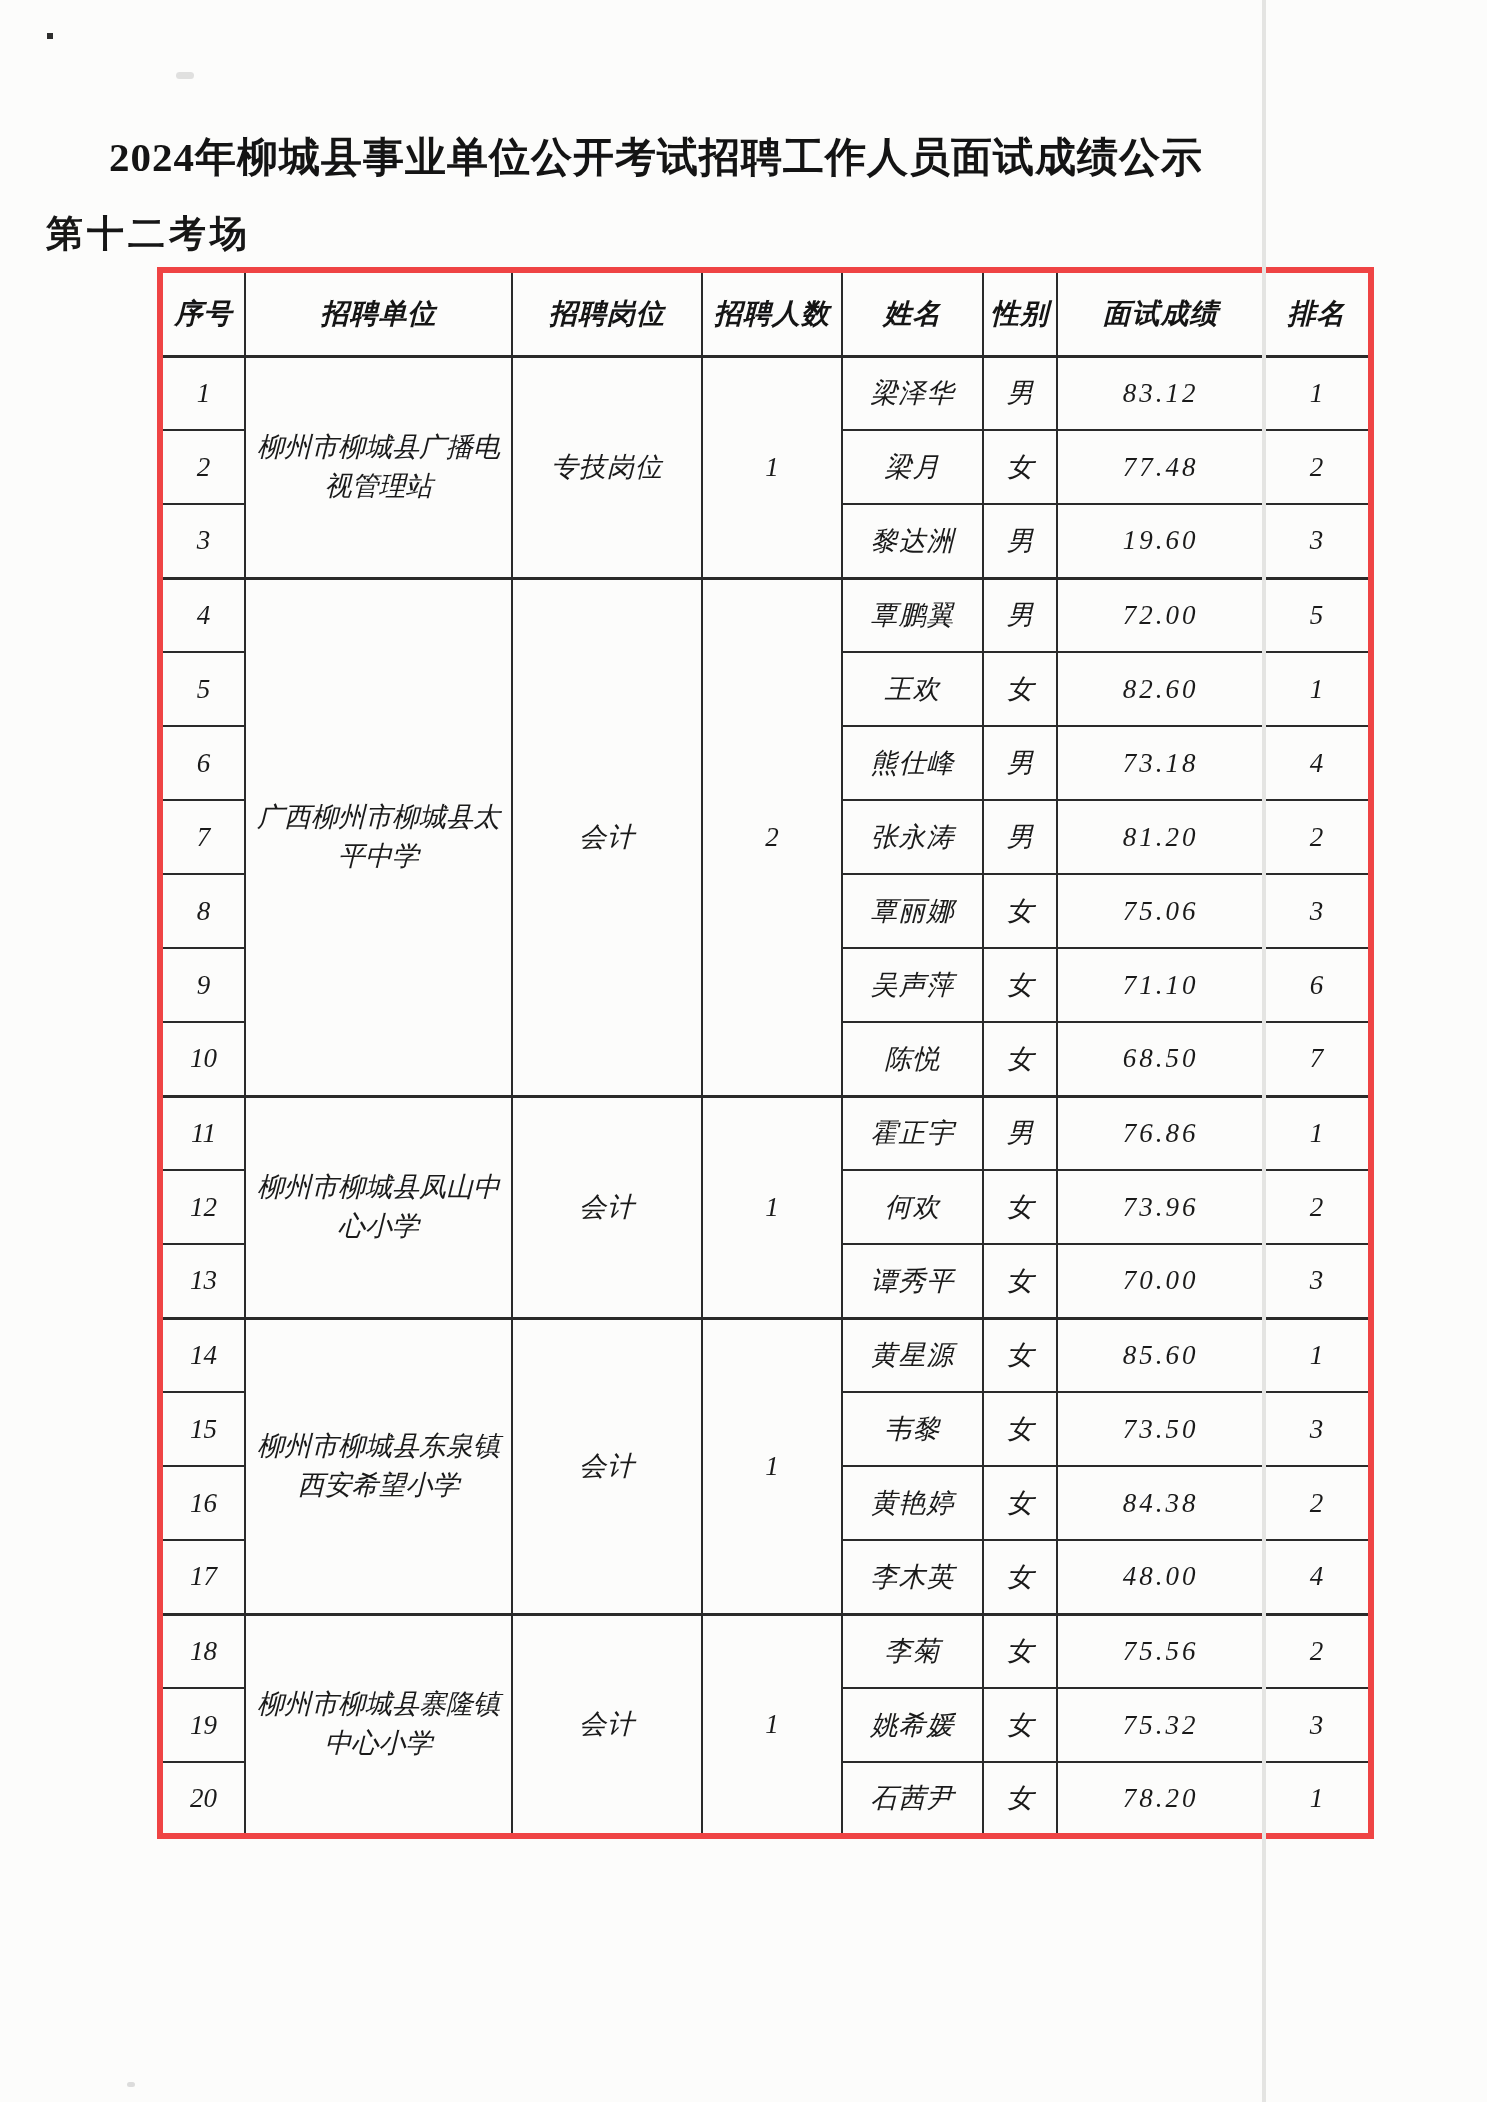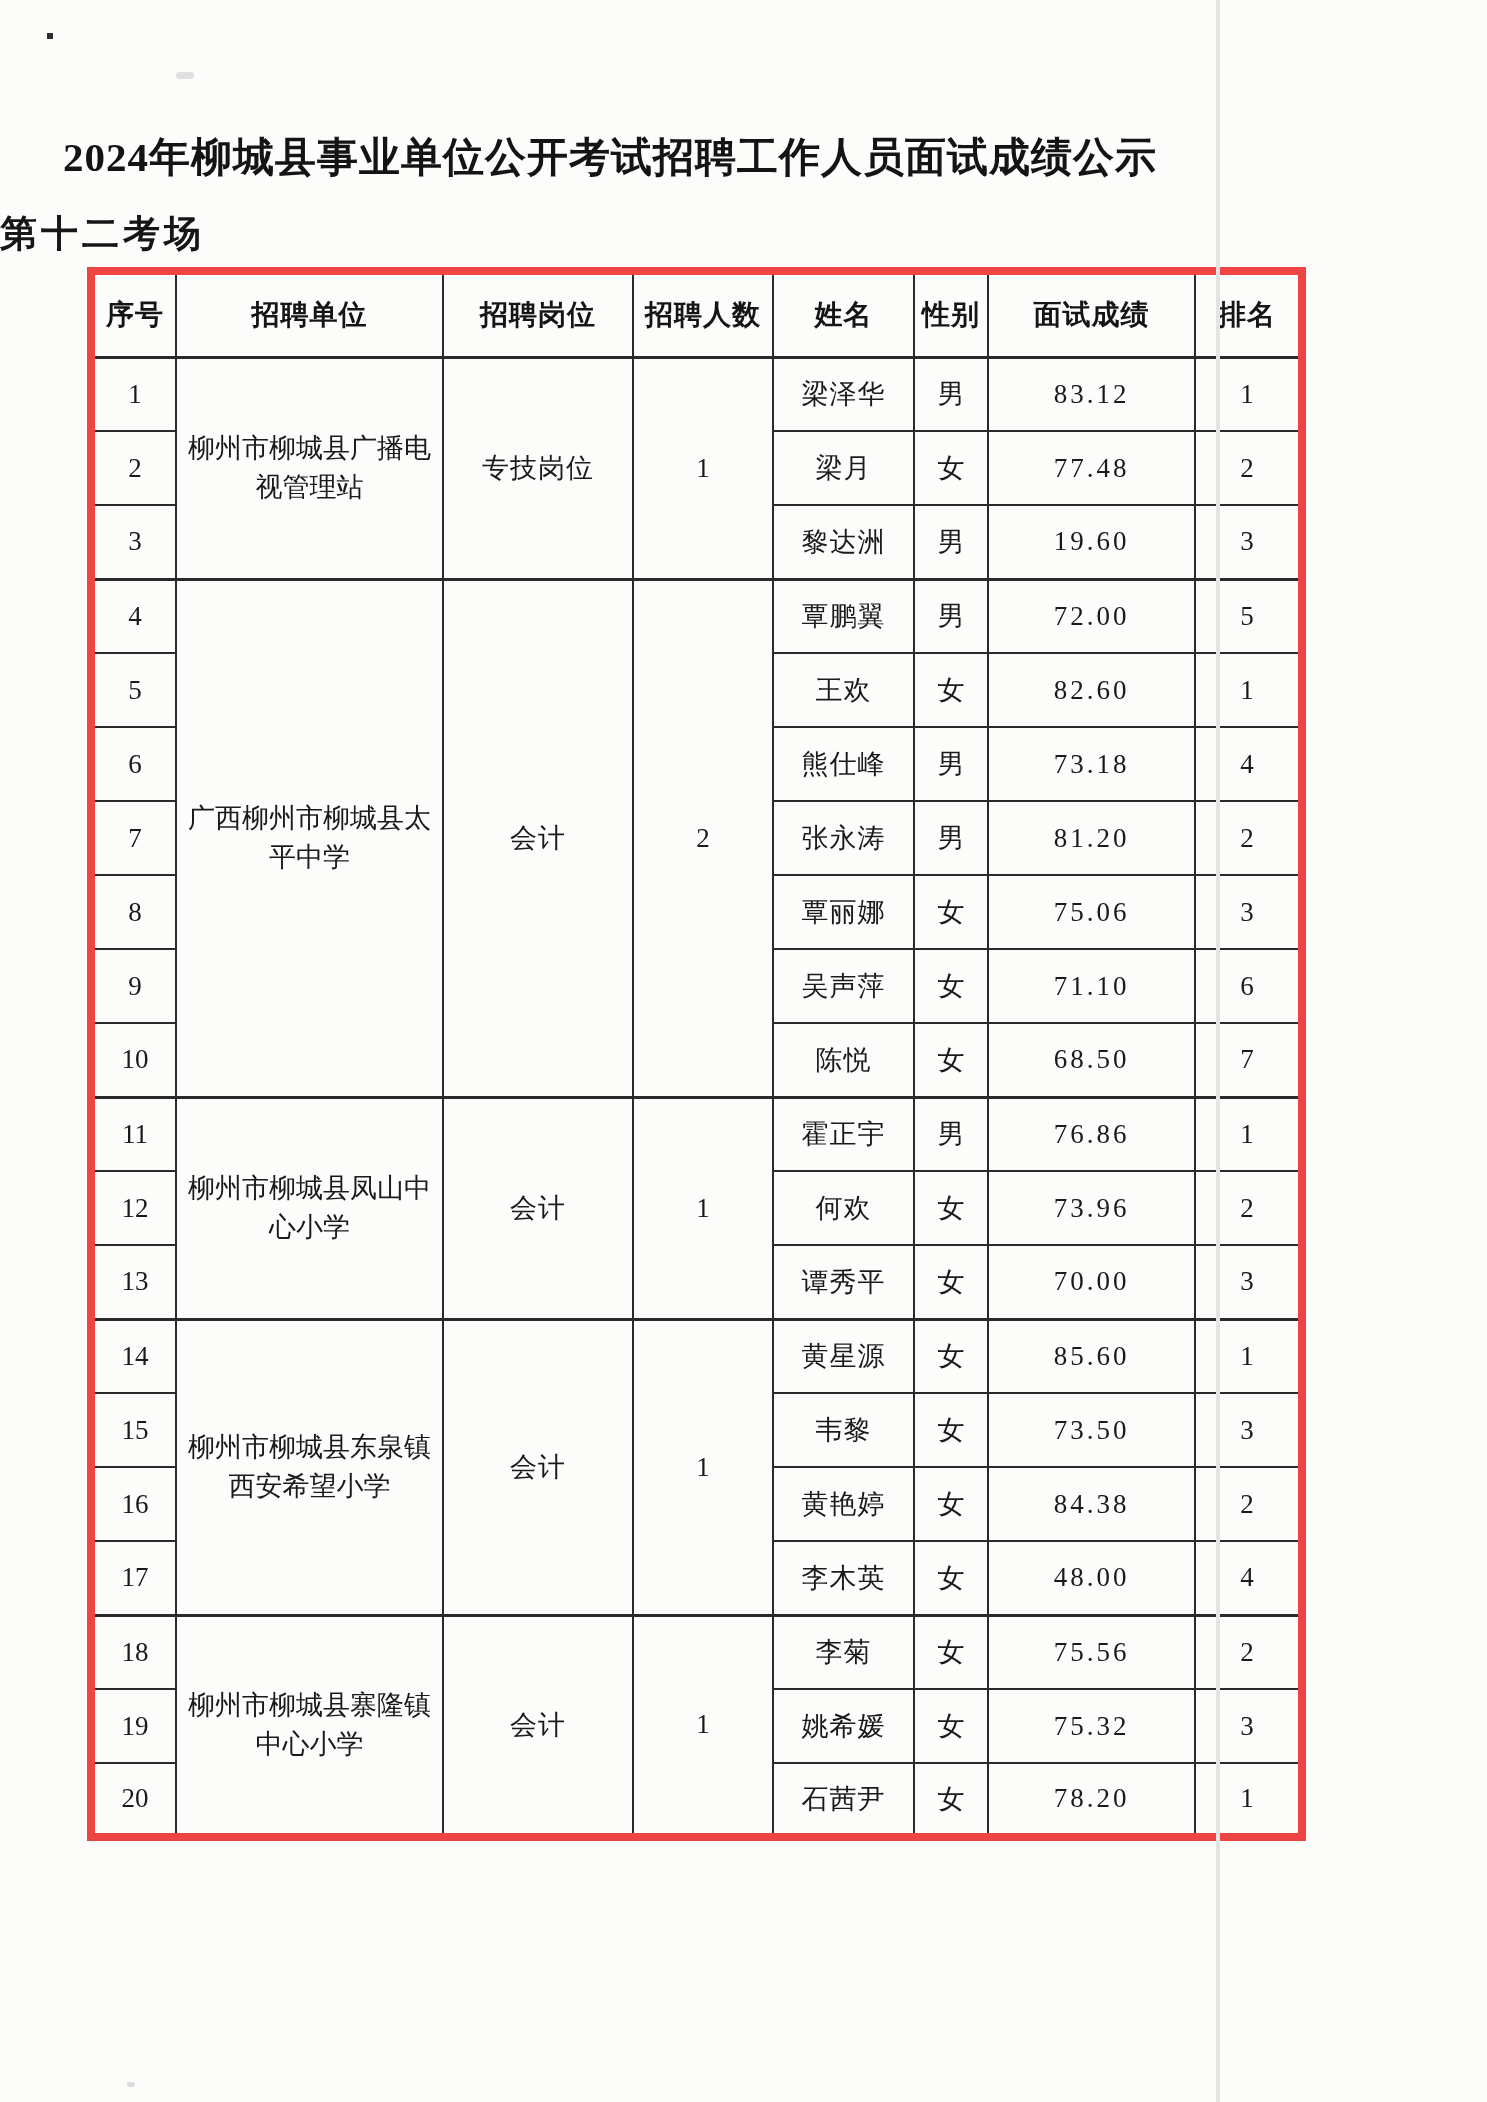--- a/index.html
+++ b/index.html
@@ -4,21 +4,21 @@
 <style>
   html,body { margin:0; padding:0; }
   body {
     width:1487px; height:2102px;
     background:#fcfcfb;
     font-family:"Liberation Serif","DejaVu Serif",serif;
     color:#1a1a1a;
     position:relative;
     overflow:hidden;
   }
-  .page { position:relative; width:1220px; height:2102px; }
+  .page { position:relative; width:1220px; height:2102px;padding-left:46px; }
 
   .doc-title {
     margin:0; padding-top:130px;
     text-align:center;
     font-size:41px; font-weight:bold;
     letter-spacing:1px;
     color:#141414;
   }
   .doc-subtitle {
     margin:24px 0 0 0;
@@ -27,25 +27,26 @@
     color:#161616;
   }
   .date-line {
     width:1211px; margin:16px 0 0 147px;
     text-align:right; padding-right:128px;
     box-sizing:border-box;
     font-size:28px; color:#1c1c1c;
   }
 
   table.results {
-    margin:8px 0 0 87px;
+    margin:8px 0 0 111px;
     width:1211px;
     border-collapse:collapse;
     table-layout:fixed;
-    border:8px solid #ef4444;
+    border:6px solid #ef4444;
+    font-style:italic;
   }
   table.results th, table.results td {
     border:2px solid #2a2a2a;
     text-align:center;
     vertical-align:middle;
     padding:2px 6px;
     box-sizing:border-box;
     overflow:hidden;
   }
   table.results th {

